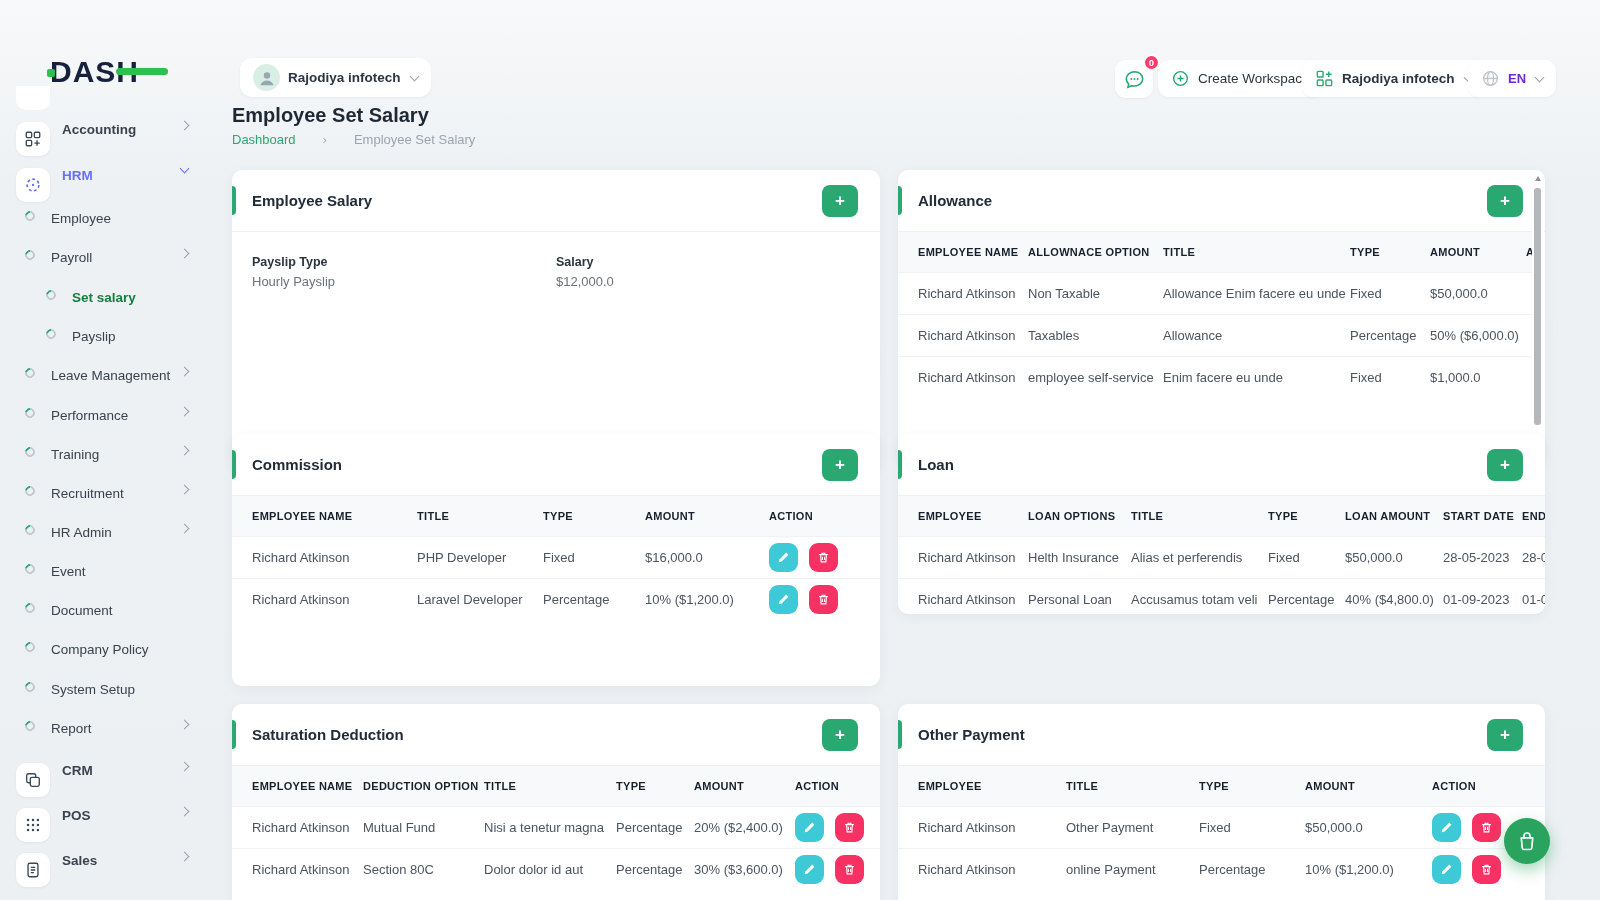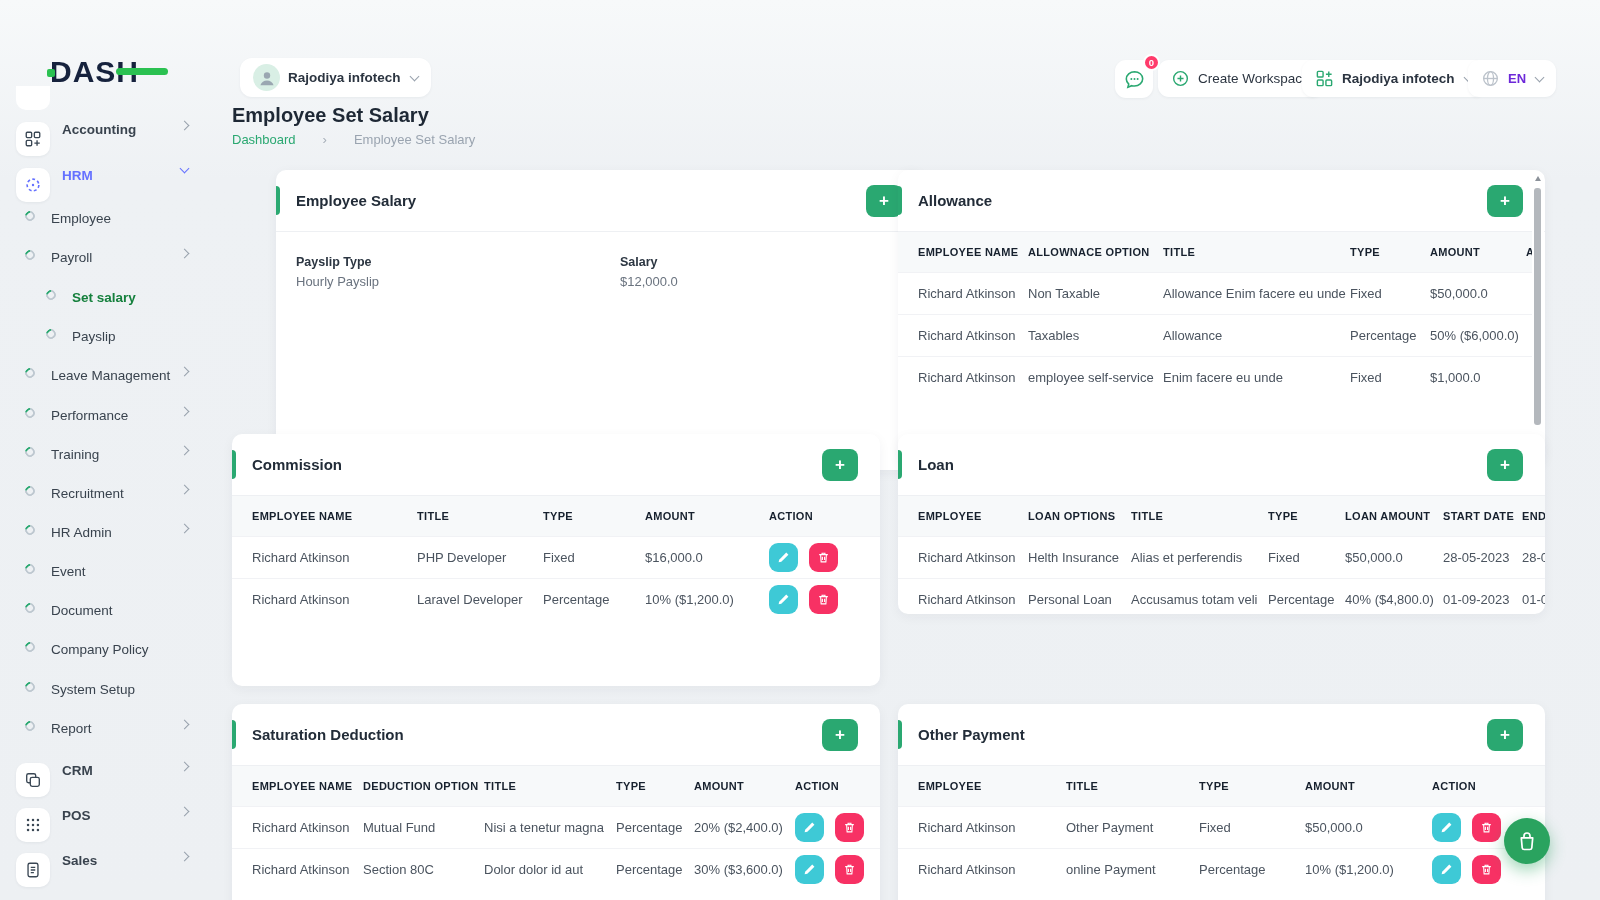--- a/index.html
+++ b/index.html
@@ -292,31 +292,31 @@
   <span class="boxed-icon">
     <svg width="18" height="18" viewBox="0 0 20 20">
         <rect x="4.5" y="2.5" width="11" height="15" rx="2" fill="none" stroke="#3a4754" stroke-width="1.5"></rect>
         <path d="M7.5 7h5M7.5 10h5M7.5 13h3.5" stroke="#3a4754" stroke-width="1.4"></path>
       </svg>
   </span>
   <span class="lbl">Sales</span>
   <span class="chev sidechev"></span>
 </div>
 
-<div class="card" style="left:232px; top:170px; width:648px; height:300px;margin-left:44px;">
+<div class="card" style="left:232px; top:170px; width:648px; height:300px;">
   <div class="card-head">
     <span class="accent"></span>
     <span class="card-title">Employee Salary</span>
     <button class="add-btn">+</button>
   </div>
   <div class="abs" style="left:20px; top:85px;">
     <div class="es-label">Payslip Type</div>
     <div class="es-value">Hourly Payslip</div>
   </div>
-  <div class="abs" style="left:344px; top:85px;">
+  <div class="abs" style="left:324px; top:85px;">
     <div class="es-label">Salary</div>
     <div class="es-value">$12,000.0</div>
   </div>
 </div>
 
 <div class="card" style="left:898px; top:170px; width:647px; height:294px;">
   <div class="card-head">
     <span class="accent"></span>
     <span class="card-title">Allowance</span>
     <button class="add-btn">+</button>

